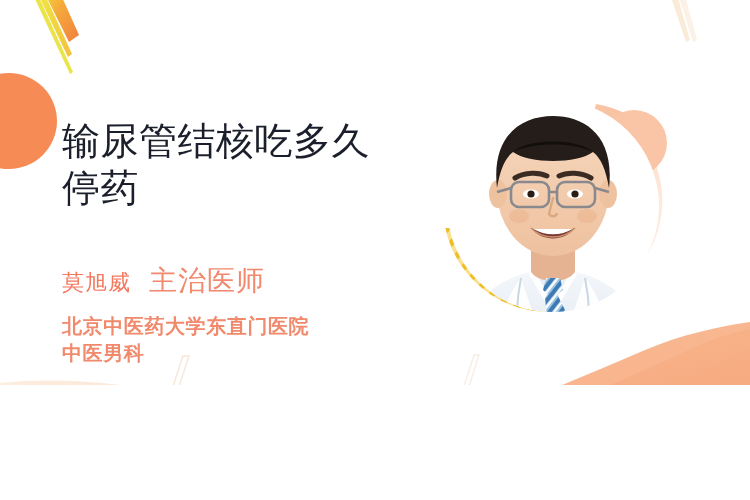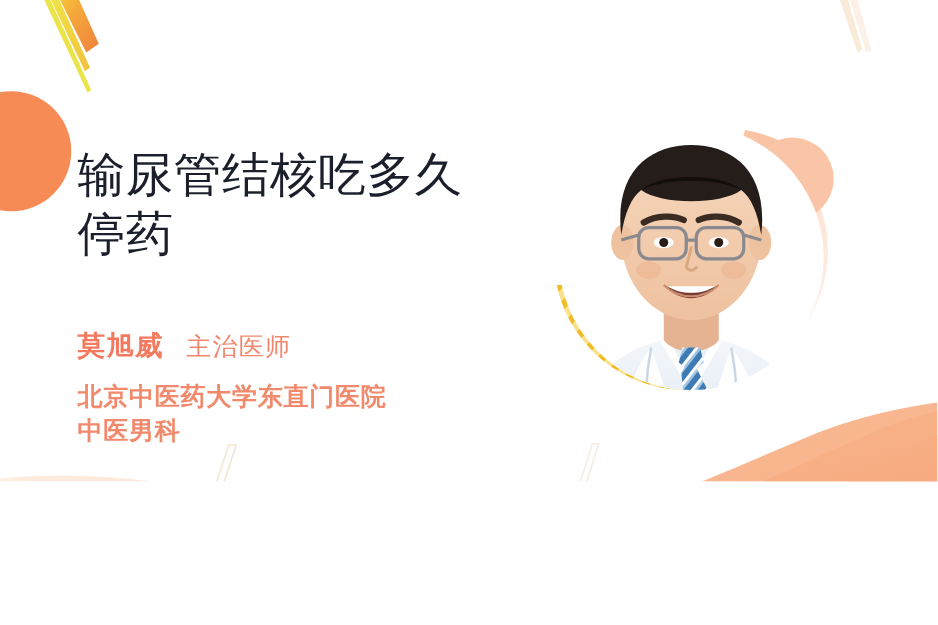--- a/index.html
+++ b/index.html
@@ -52,26 +52,26 @@
   }
 
   .doctor-line {
     margin-top: 50px;
     display: flex;
     align-items: baseline;
     white-space: nowrap;
   }
   .doctor-name {
     font-size: 22px;
-    font-weight: bold;
+    font-weight: normal;
     color: #f4795f;
     letter-spacing: 1px;
   }
   .doctor-title {
-    font-size: 20px;
+    font-size: 28px;
     font-weight: 400;
     color: #f2896f;
     margin-left: 18px;
     letter-spacing: 1px;
   }
 
   .affil {
     margin-top: 13px;
     font-size: 20px;
     line-height: 27px;

